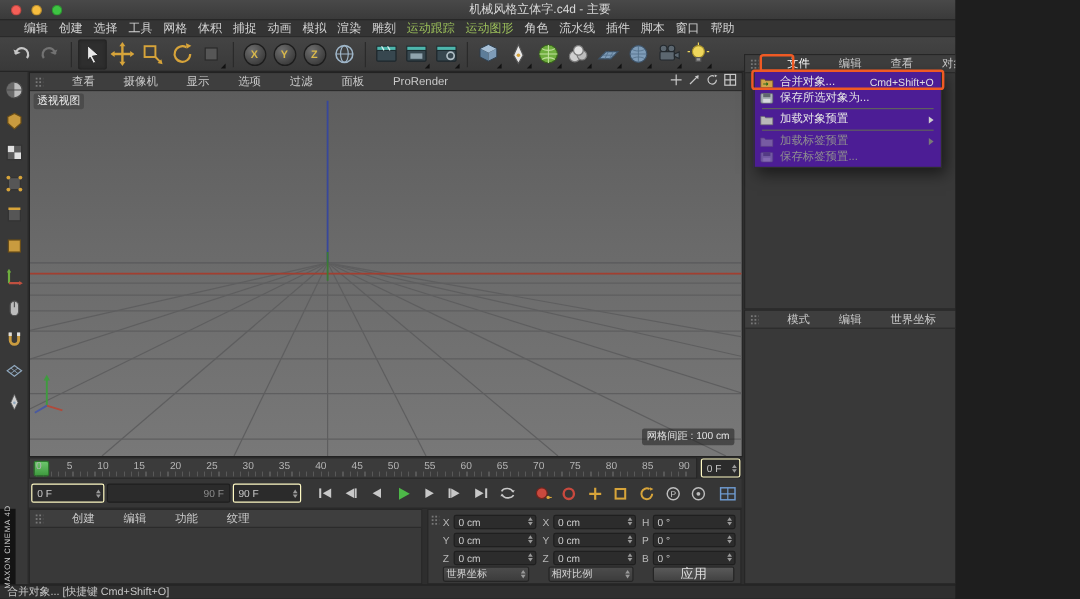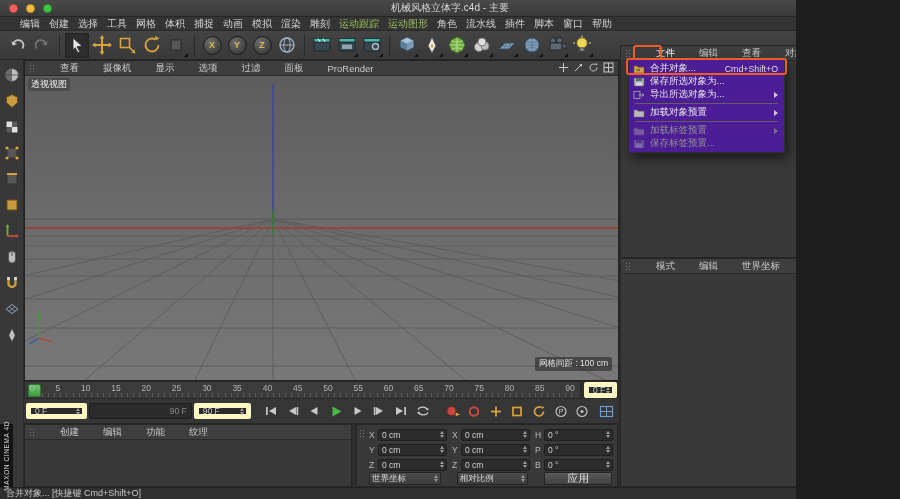--- a/index.html
+++ b/index.html
@@ -99,21 +99,21 @@
 
   
   .ruler{position:absolute;left:24px;top:381px;width:557px;height:18px;background:#3b3b3b;border:1px solid #272727}
   .ruler-ticks{position:absolute;left:5px;right:5px;top:1px;display:flex;justify-content:space-between;
                font-size:8.5px;color:#b4b4b4;z-index:2}
   .ruler-minor{position:absolute;left:5px;right:5px;bottom:1px;height:4px;
                background:repeating-linear-gradient(90deg,#585858 0 1px,transparent 1px 6.08px)}
   .playhead{position:absolute;left:3px;top:2px;width:13px;height:13px;z-index:1;
             background:linear-gradient(#6cc56c,#3f9b3f);border:1px solid #2d7a2d;border-radius:2px}
   .frame-field{position:absolute;left:584px;top:382px;width:33px;height:15px}
-  .cfield{height:16px;background:#2b2b2b;border:5px solid #fef9c3;border-radius:2px;display:flex;
+  .cfield{height:16px;background:#2b2b2b;border:1px solid #fef9c3;border-radius:2px;display:flex;
           align-items:center;font-size:8.5px;color:#c9c9c9;padding:0 2px 0 4px}
   .transport{position:absolute;left:24px;top:399px;width:594px;height:25px;background:#363636;
              border-bottom:1px solid #262626;display:flex;align-items:center;padding:0 2px;gap:2px}
   .range-slider{width:104px;height:16px;background:#2b2b2b;border:1px solid #1e1e1e;border-radius:2px;position:relative}
   .range-label{position:absolute;right:4px;top:2px;font-size:8.5px;color:#8d8d8d}
   .pbtn{width:20px;height:18px;display:flex;align-items:center;justify-content:center;border-radius:2px}
 
   
   .mm-panel{position:absolute;left:24px;top:424px;width:328px;height:63px;background:#393939;border:1px solid #262626}
   .coord-panel{position:absolute;left:356px;top:424px;width:262px;height:63px;background:#393939;border:1px solid #262626}
@@ -521,30 +521,20 @@
     <div class="menu-item">
       <span class="mi-icon">
           <svg width="12" height="10" viewBox="0 0 12 10">
             <rect x="1" y="1" width="10" height="8" rx="1" fill="#a9b0b6" stroke="#5f676d" stroke-width=".6"></rect>
             <rect x="3" y="1" width="6" height="3" fill="#5f676d"></rect>
             <rect x="3" y="5.5" width="6" height="3" fill="#d6dadd"></rect>
           </svg>
         </span>
       <span class="mi-label">保存所选对象为...</span>
     </div>
-    <div class="menu-item">
-      <span class="mi-icon">
-          <svg width="12" height="10" viewBox="0 0 12 10">
-            <rect x="1" y="1.5" width="6" height="7" fill="none" stroke="#a9a9a9" stroke-width=".8"></rect>
-            <path d="M5.5 5h5.5M11 5L9 3.4M11 5L9 6.6" stroke="#a9a9a9" fill="none" stroke-width=".9"></path>
-          </svg>
-        </span>
-      <span class="mi-label">导出所选对象为...</span>
-      <span class="mi-arrow"></span>
-    </div>
     <div class="menu-sep"></div>
     <div class="menu-item">
       <span class="mi-icon">
           <svg width="12" height="10" viewBox="0 0 12 10">
             <path d="M1 2h3l1 1.2h6V9H1z" fill="#b9b9b9" stroke="#6e6e6e" stroke-width=".6"></path>
           </svg>
         </span>
       <span class="mi-label">加载对象预置</span>
       <span class="mi-arrow"></span>
     </div>

